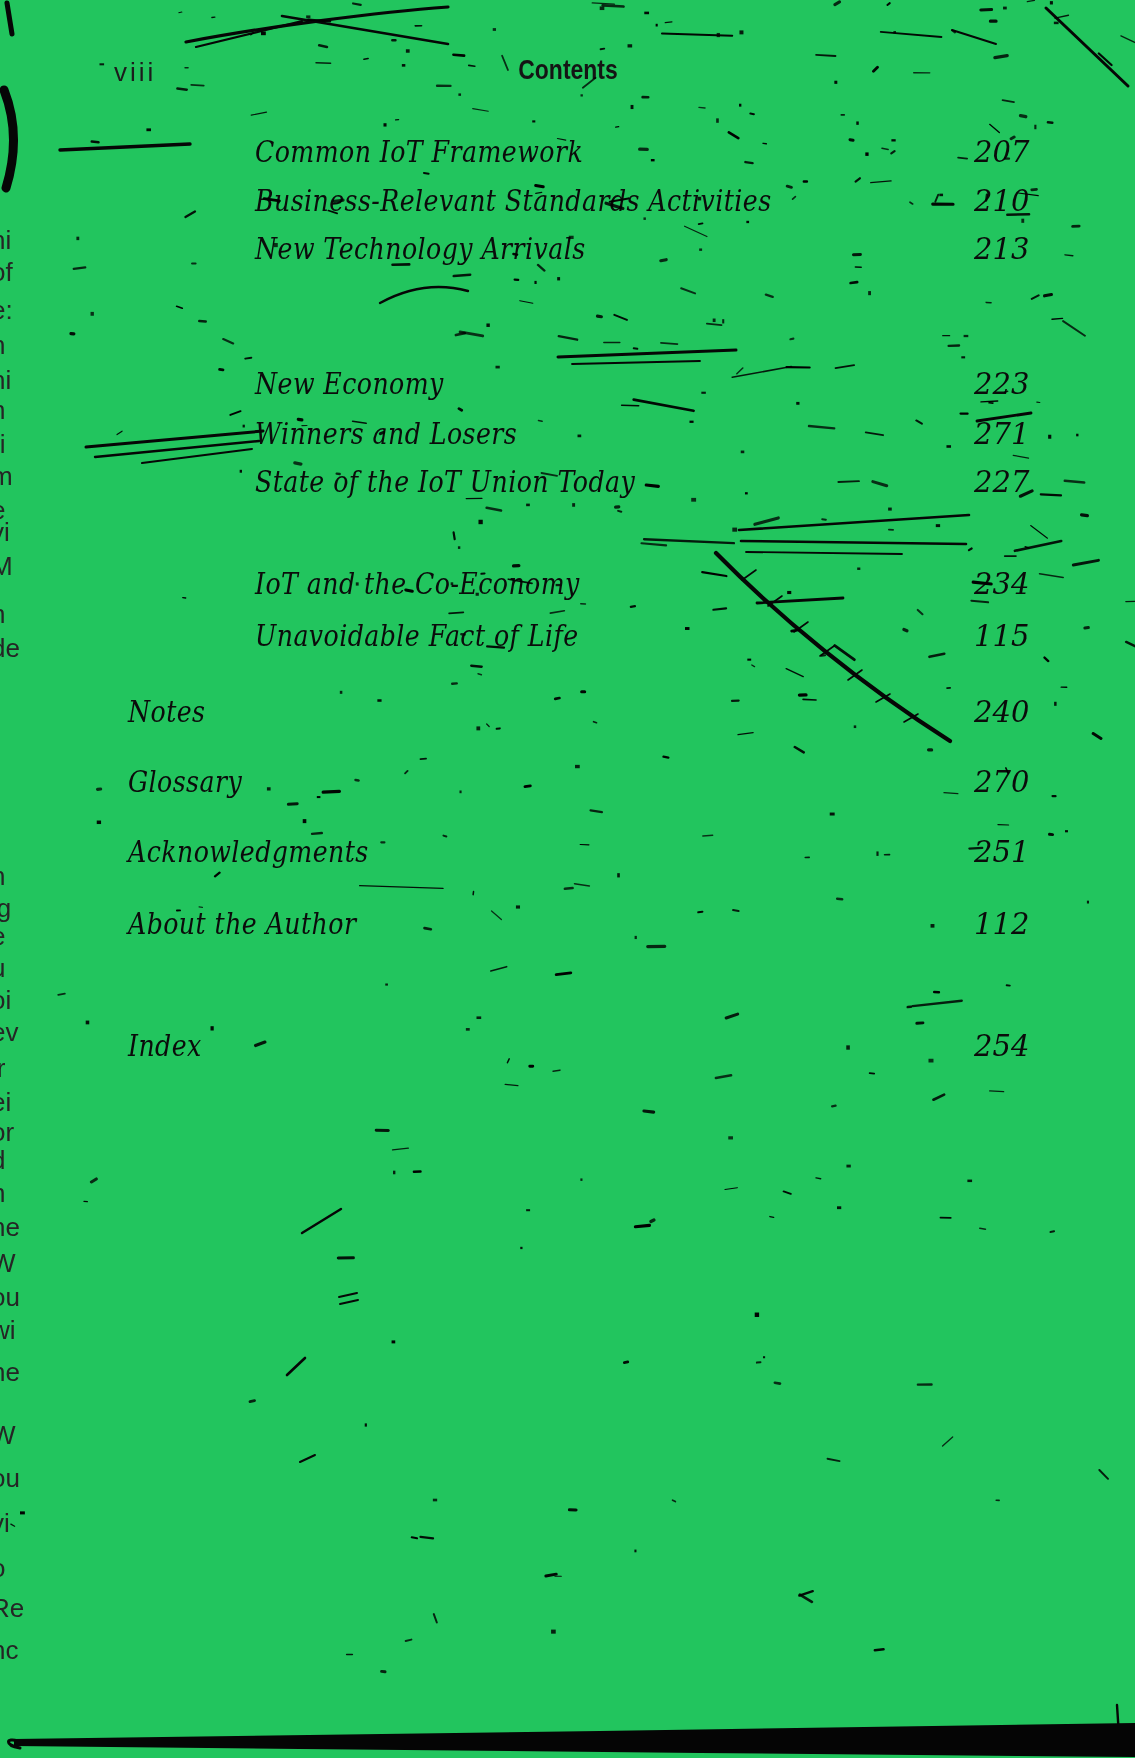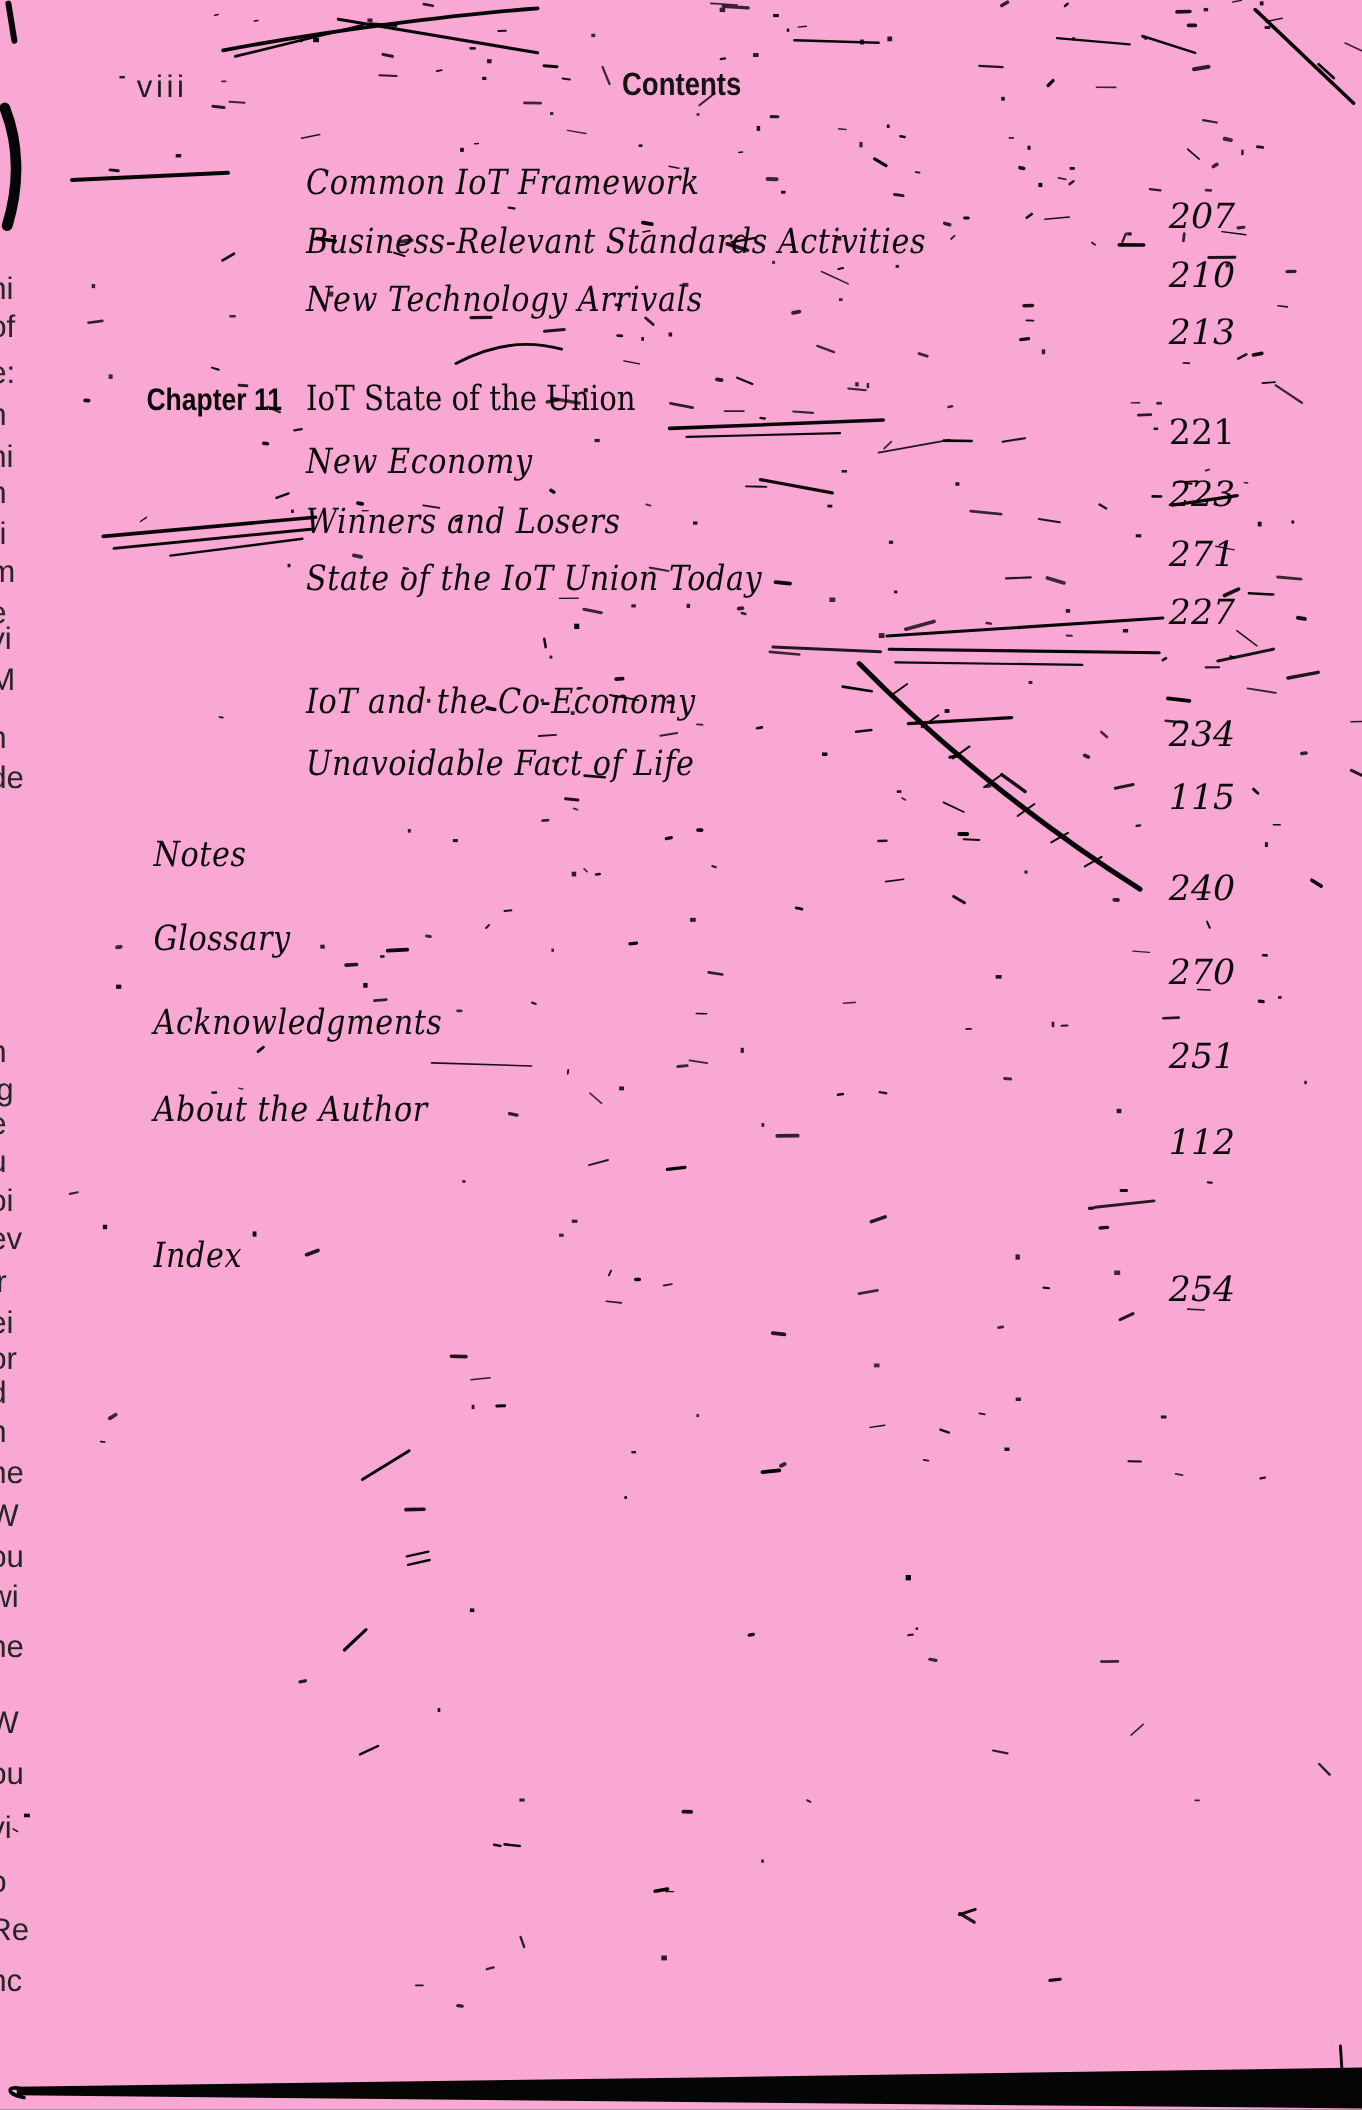--- a/index.html
+++ b/index.html
@@ -1,21 +1,21 @@
 <!DOCTYPE html>
 <html><head>
 <meta charset="utf-8">
 <style>
   * { margin:0; padding:0; box-sizing:border-box; }
   html,body { background:#777; }
   .page {
     position:relative;
     width:1135px; height:1758px;
     margin:0 auto;
-    background:#f9a8d4;
+    background:#22c55e;
     overflow:hidden;
     font-family:"DejaVu Serif", serif;
     color:#0b0b0b;
   }
   .folio {
     position:absolute; left:114px; top:57px;
     font-family:"Liberation Sans", sans-serif;
     font-size:26px; letter-spacing:3px; color:#1c1c1c;
   }
   .header {
@@ -39,21 +39,21 @@
     transform:scaleX(0.84); transform-origin:left center;
   }
   .chaplabel {
     position:absolute; left:122px; top:3px; display:inline-block;
     font-family:"Liberation Sans", sans-serif; font-weight:700;
     font-size:26px; font-style:normal; white-space:nowrap; color:#090909;
     transform:scaleX(0.85); transform-origin:left center;
   }
   .pagenum {
     position:absolute; left:974px;
-    font-size:29px; font-style:italic; white-space:nowrap;margin-top:28px;
+    font-size:29px; font-style:italic; white-space:nowrap;
   }
   .chap .pagenum { font-style:normal; }
   .gutter-frag {
     position:absolute; left:-9px;
     font-family:"Liberation Sans", sans-serif;
     font-size:26px; color:#252525; white-space:nowrap;
   }
   .artifacts {
     position:absolute; left:0; top:0; z-index:5;
     pointer-events:none;
@@ -73,25 +73,20 @@
   </div>
   <div class="row sub" style="top:184px">
     <span class="label">Business-Relevant Standards Activities</span>
     <span class="pagenum">210</span>
   </div>
   <div class="row sub" style="top:232px">
     <span class="label">New Technology Arrivals</span>
     <span class="pagenum">213</span>
   </div>
 
-  <div class="row chap" style="top:315px">
-    <span class="chaplabel">Chapter 11</span>
-    <span class="title">IoT State of the Union</span>
-    <span class="pagenum">221</span>
-  </div>
 
   <div class="row sub" style="top:367px">
     <span class="label">New Economy</span>
     <span class="pagenum">223</span>
   </div>
   <div class="row sub" style="top:417px">
     <span class="label">Winners and Losers</span>
     <span class="pagenum">271</span>
   </div>
   <div class="row sub" style="top:465px">

